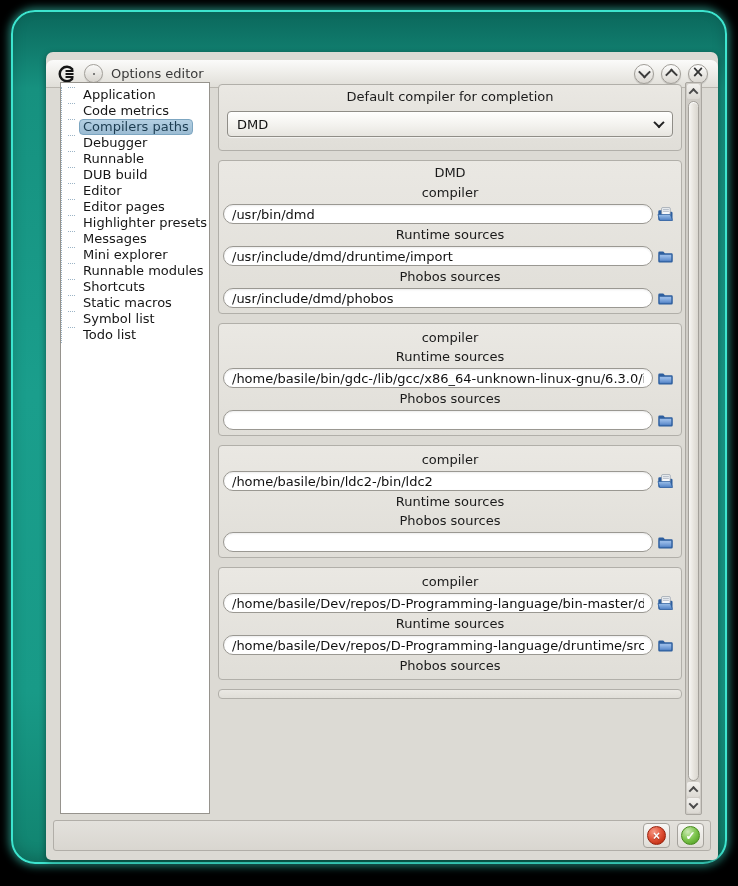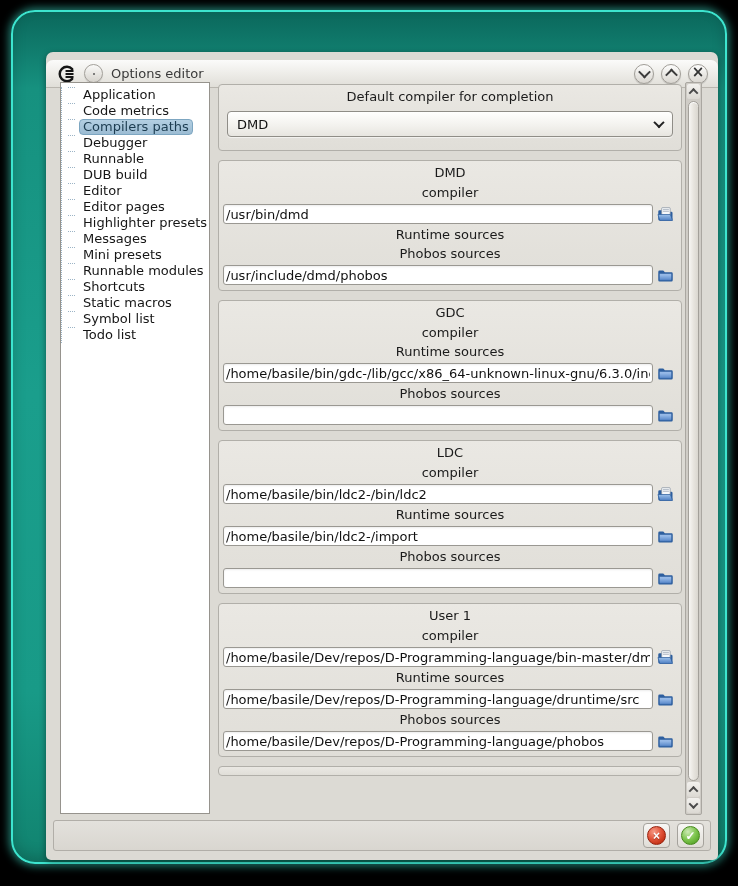--- a/index.html
+++ b/index.html
@@ -72,23 +72,23 @@
   .group {
     border:1px solid #b1afa9; border-radius:4px;
     background:linear-gradient(180deg,#eae8e3 0%,#e0deD8 100%);
     padding:3px 4px 5px 4px; margin:0 1px 9px 1px;
   }
   .group-title { text-align:center; font-size:13px; color:#1b1b1b; height:18px; line-height:18px; }
   .field-label { text-align:center; font-size:13px; color:#1b1b1b; height:17px; line-height:17px; margin-top:2px; }
   .field-row { display:flex; align-items:center; margin-top:3px; }
   .path-input {
     flex:1; height:20px; box-sizing:border-box;
-    border:1px solid #9a9892; border-radius:3px; background:#fff;
+    border:1px solid #9a9892; border-radius:10px; background:#fff;
     font-family:"DejaVu Sans","Liberation Sans",sans-serif; font-size:13px; color:#111;
-    padding:0 2px; outline:none; box-shadow:inset 0 1px 2px rgba(0,0,0,.08);
+    padding:0 8px; outline:none; box-shadow:inset 0 1px 2px rgba(0,0,0,.08);
   }
   .btn-icon {
     width:24px; height:20px; border:none; background:transparent; cursor:pointer;
     display:flex; align-items:center; justify-content:center; padding:0; flex:0 0 auto;
   }
   .btn-icon svg { width:17px; height:17px; }
 
   
   .combo {
     height:24px; margin:5px 4px 8px 4px; border:1px solid #8f8d87; border-radius:4px;
@@ -243,21 +243,21 @@
           <li class="tree-item">
     <span class="tree-dash"></span>
     <span class="tree-label">Highlighter presets</span>
   </li>
           <li class="tree-item">
     <span class="tree-dash"></span>
     <span class="tree-label">Messages</span>
   </li>
           <li class="tree-item">
     <span class="tree-dash"></span>
-    <span class="tree-label">Mini presets</span>
+    <span class="tree-label">Mini explorer</span>
   </li>
           <li class="tree-item">
     <span class="tree-dash"></span>
     <span class="tree-label">Runnable modules</span>
   </li>
           <li class="tree-item">
     <span class="tree-dash"></span>
     <span class="tree-label">Shortcuts</span>
   </li>
           <li class="tree-item">
@@ -295,36 +295,43 @@
       <input class="path-input" type="text" value="/usr/bin/dmd" style="">
       <button class="btn-icon">
         <svg>
                       <use href="#i-openfile"></use>
                     </svg>
       </button>
     </div>
   </div>
               <div class="field">
     <div class="field-label">Runtime sources</div>
+    <div class="field-row">
+      <input class="path-input" type="text" value="/usr/include/dmd/druntime/import" style="">
+      <button class="btn-icon">
+        <svg>
+                      <use href="#i-folder"></use>
+                    </svg>
+      </button>
+    </div>
   </div>
               <div class="field">
     <div class="field-label">Phobos sources</div>
     <div class="field-row">
       <input class="path-input" type="text" value="/usr/include/dmd/phobos" style="">
       <button class="btn-icon">
         <svg>
                       <use href="#i-folder"></use>
                     </svg>
       </button>
     </div>
   </div>
             </div>
   </div>
           <div class="group">
-    <div class="group-title">GDC</div>
     <div class="group-fields">
               <div class="field">
     <div class="field-label">compiler</div>
   </div>
               <div class="field">
     <div class="field-label">Runtime sources</div>
     <div class="field-row">
       <input class="path-input" type="text" value="/home/basile/bin/gdc-/lib/gcc/x86_64-unknown-linux-gnu/6.3.0/include" style="">
       <button class="btn-icon">
         <svg>
@@ -340,59 +347,49 @@
       <button class="btn-icon">
         <svg>
                       <use href="#i-folder"></use>
                     </svg>
       </button>
     </div>
   </div>
             </div>
   </div>
           <div class="group">
-    <div class="group-title">LDC</div>
     <div class="group-fields">
               <div class="field">
     <div class="field-label">compiler</div>
     <div class="field-row">
       <input class="path-input" type="text" value="/home/basile/bin/ldc2-/bin/ldc2" style="">
       <button class="btn-icon">
         <svg>
                       <use href="#i-openfile"></use>
                     </svg>
       </button>
     </div>
   </div>
               <div class="field">
     <div class="field-label">Runtime sources</div>
-    <div class="field-row">
-      <input class="path-input" type="text" value="/home/basile/bin/ldc2-/import" style="">
-      <button class="btn-icon">
-        <svg>
-                      <use href="#i-folder"></use>
-                    </svg>
-      </button>
-    </div>
   </div>
               <div class="field">
     <div class="field-label">Phobos sources</div>
     <div class="field-row">
       <input class="path-input" type="text" value="" style="">
       <button class="btn-icon">
         <svg>
                       <use href="#i-folder"></use>
                     </svg>
       </button>
     </div>
   </div>
             </div>
   </div>
           <div class="group">
-    <div class="group-title">User 1</div>
     <div class="group-fields">
               <div class="field">
     <div class="field-label">compiler</div>
     <div class="field-row">
       <input class="path-input" type="text" value="/home/basile/Dev/repos/D-Programming-language/bin-master/dmd" style="">
       <button class="btn-icon">
         <svg>
                       <use href="#i-openfile"></use>
                     </svg>
       </button>
@@ -404,28 +401,20 @@
       <input class="path-input" type="text" value="/home/basile/Dev/repos/D-Programming-language/druntime/src" style="">
       <button class="btn-icon">
         <svg>
                       <use href="#i-folder"></use>
                     </svg>
       </button>
     </div>
   </div>
               <div class="field">
     <div class="field-label">Phobos sources</div>
-    <div class="field-row">
-      <input class="path-input" type="text" value="/home/basile/Dev/repos/D-Programming-language/phobos" style="">
-      <button class="btn-icon">
-        <svg>
-                      <use href="#i-folder"></use>
-                    </svg>
-      </button>
-    </div>
   </div>
             </div>
   </div>
           <div class="group">
 
     <div class="group-fields"></div>
   </div>
         </div>
 
       <div class="vscroll">

